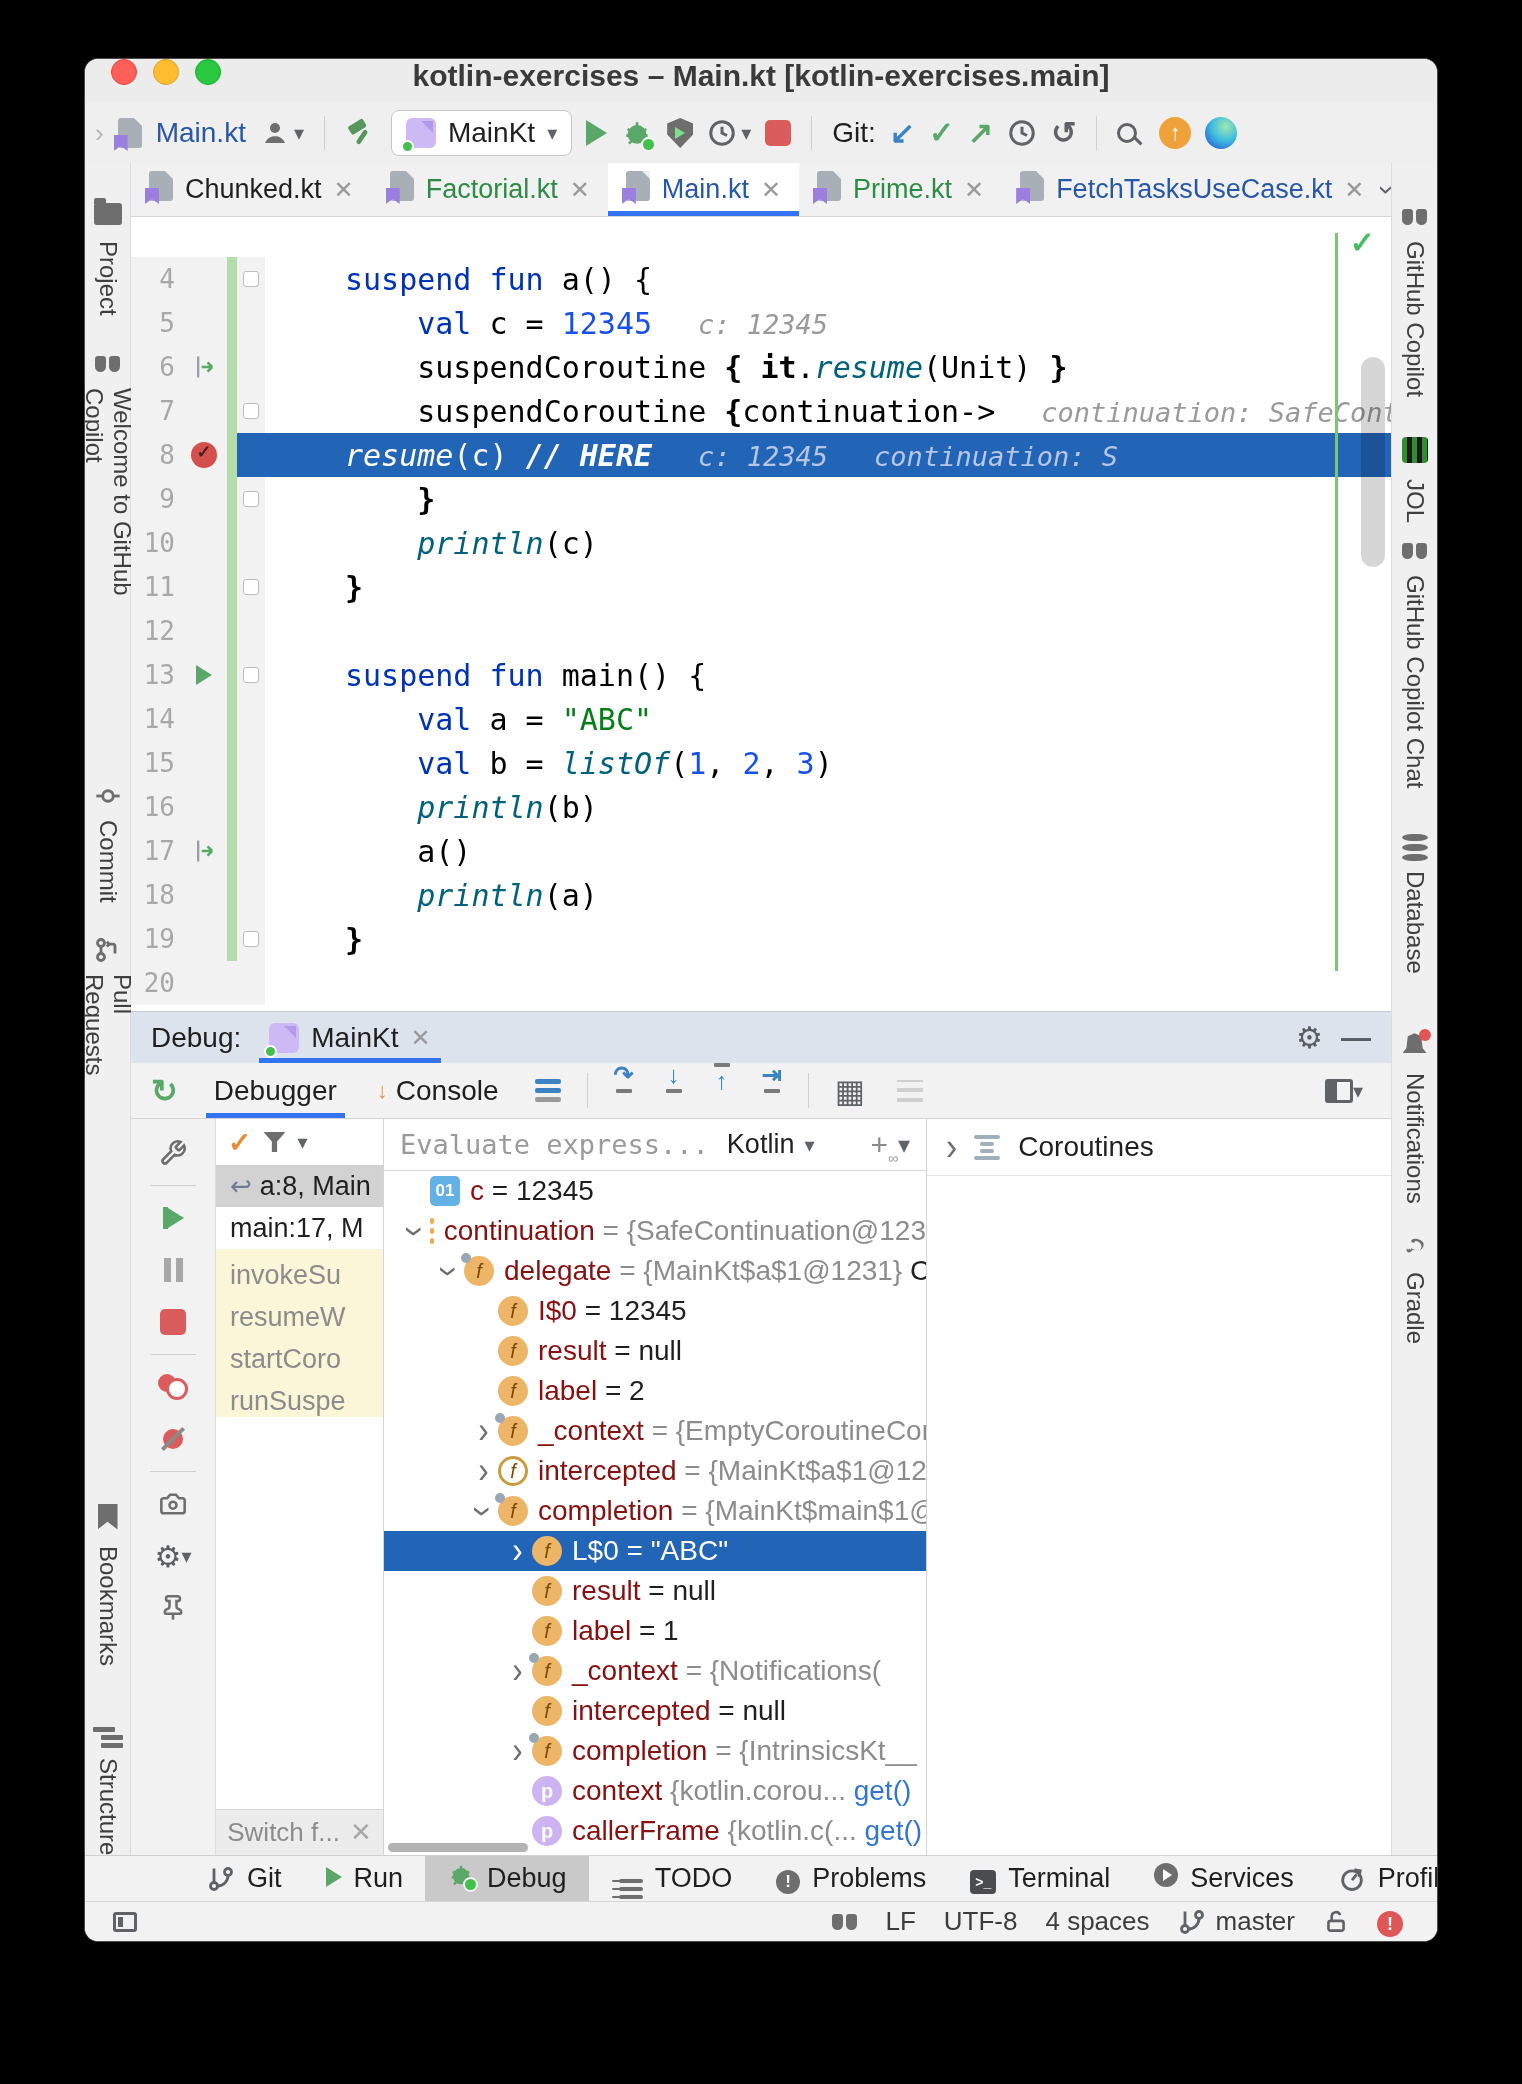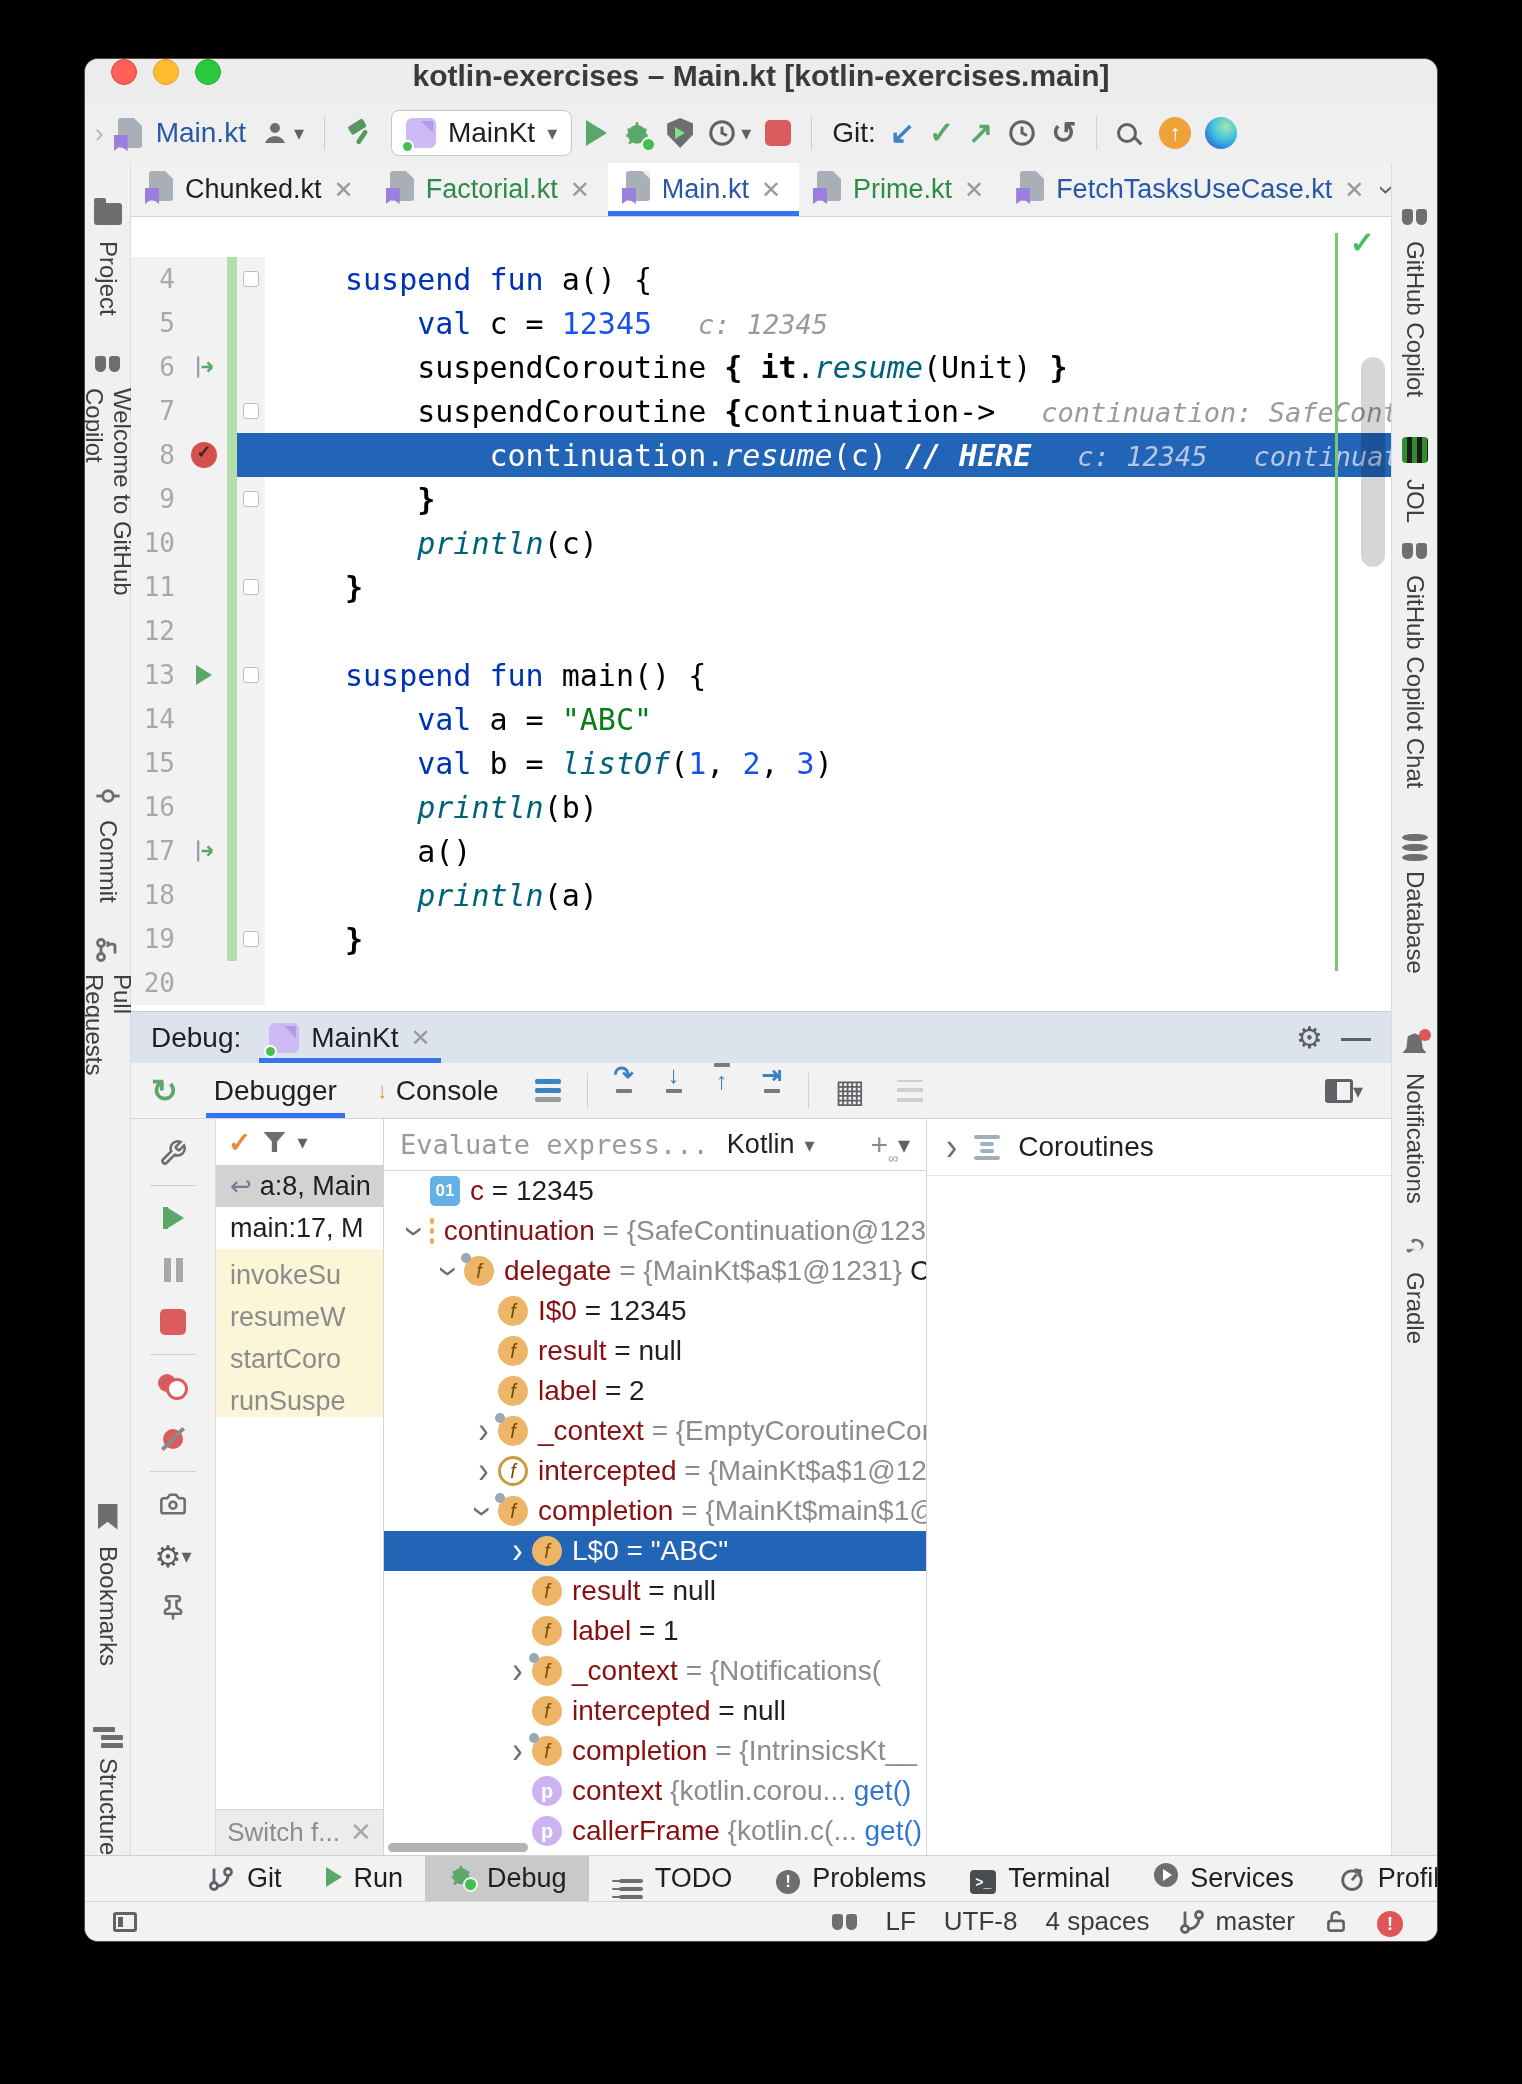--- a/index.html
+++ b/index.html
@@ -417,21 +417,21 @@
                 </span>
                 <span class="code"><span class="tok-plain">    suspendCoroutine </span><span class="tok-bold">{</span><span class="tok-plain">continuation-&gt;</span><span class="hintspan">continuation: SafeContinuation</span></span>
               </div>
               <div class="cl hl">
                 <span class="ln">8</span>
                 <span class="gut">
                   <span class="i-bpt"></span>
                 </span>
                 <span class="bar"></span>
                 <span class="fold"></span>
-                <span class="code"><span class="tok-wplain">        continuation.</span><span class="tok-wfn">resume</span><span class="tok-wplain">(c) </span><span class="tok-wcmt">// HERE</span><span class="hintspan">c: 12345</span><span class="hintspan">continuation: S</span></span>
+                <span class="code"><span class="tok-wfn">resume</span><span class="tok-wplain">(c) </span><span class="tok-wcmt">// HERE</span><span class="hintspan">c: 12345</span><span class="hintspan">continuation: S</span></span>
               </div>
               <div class="cl">
                 <span class="ln">9</span>
                 <span class="gut"></span>
                 <span class="bar"></span>
                 <span class="fold">
                   <span class="foldmark"></span>
                 </span>
                 <span class="code"><span class="tok-plain">    </span><span class="tok-bold">}</span></span>
               </div>

